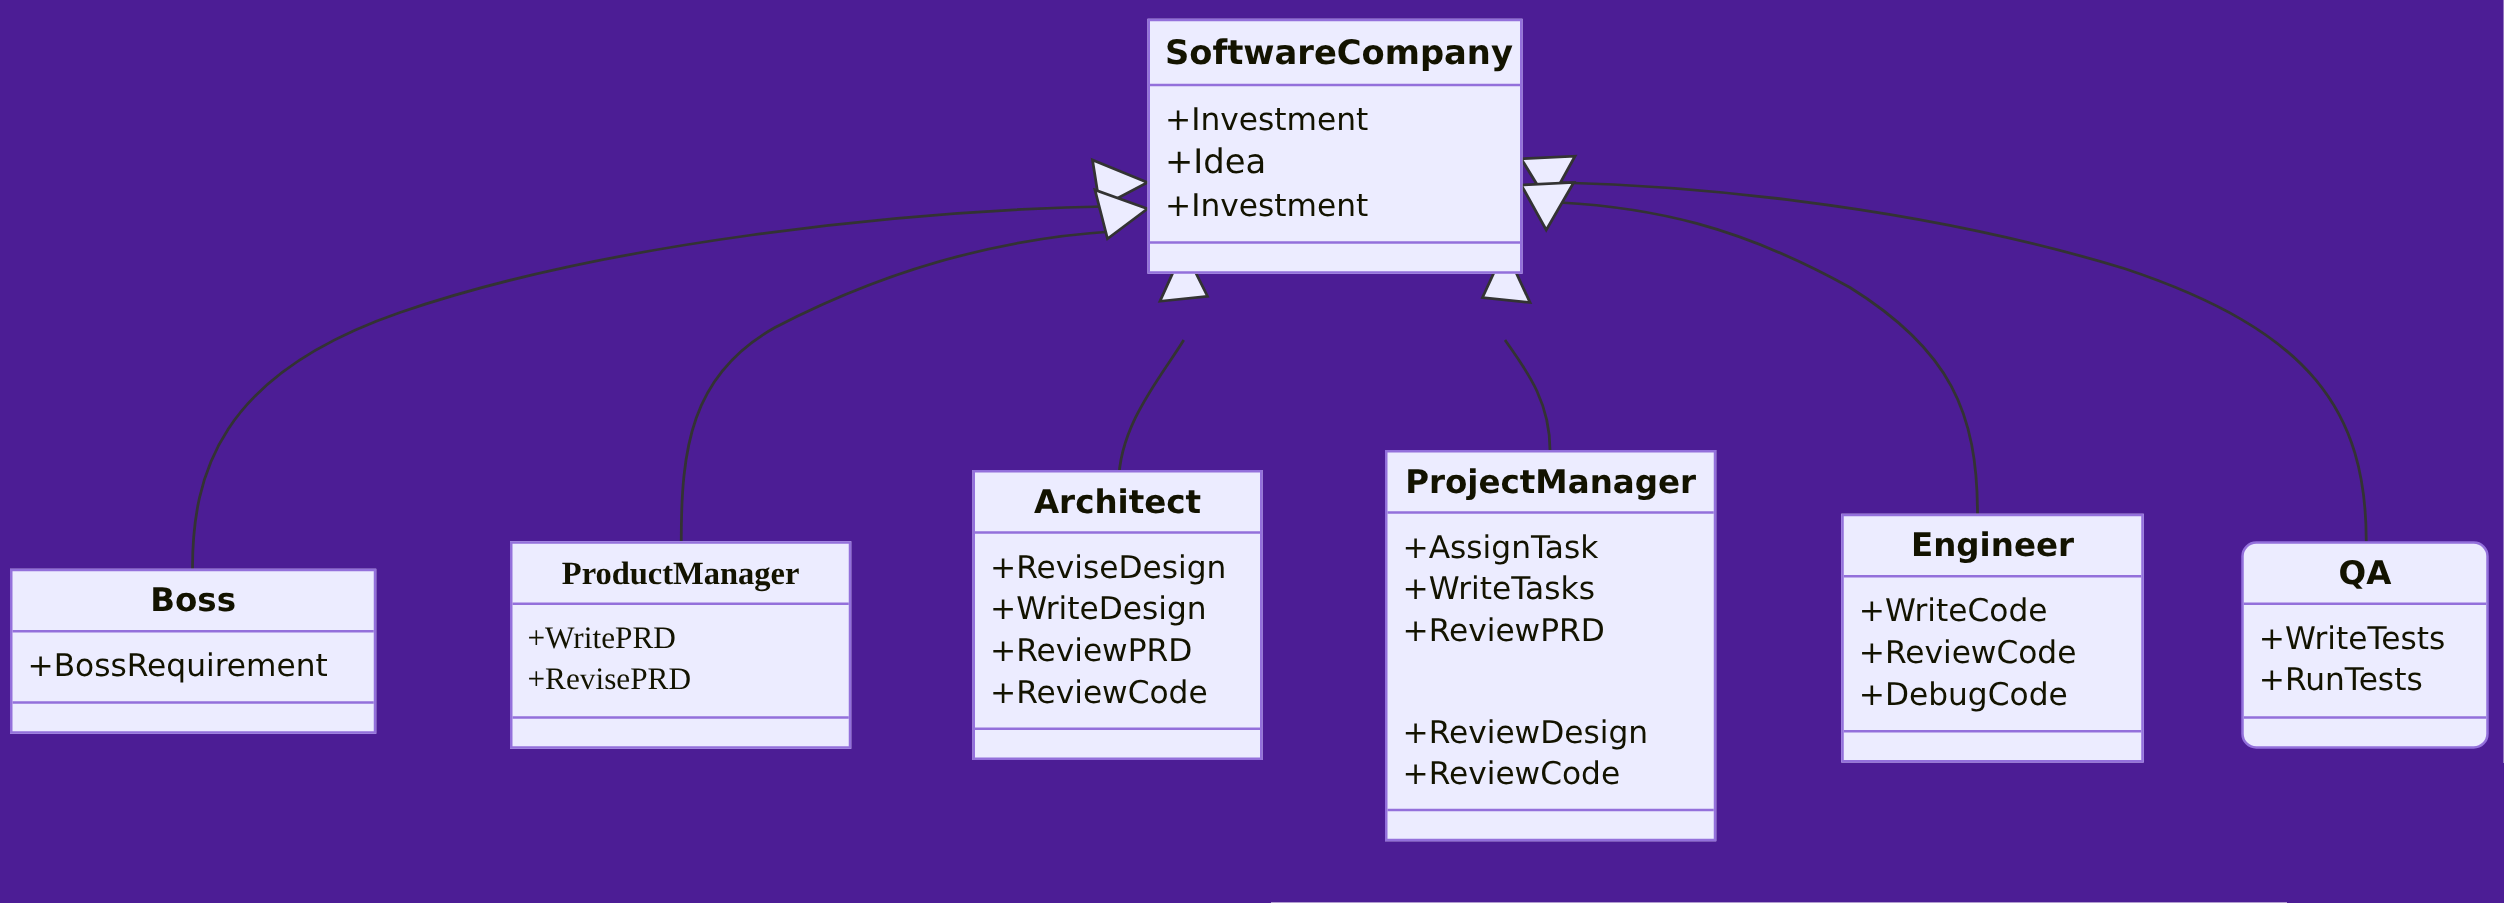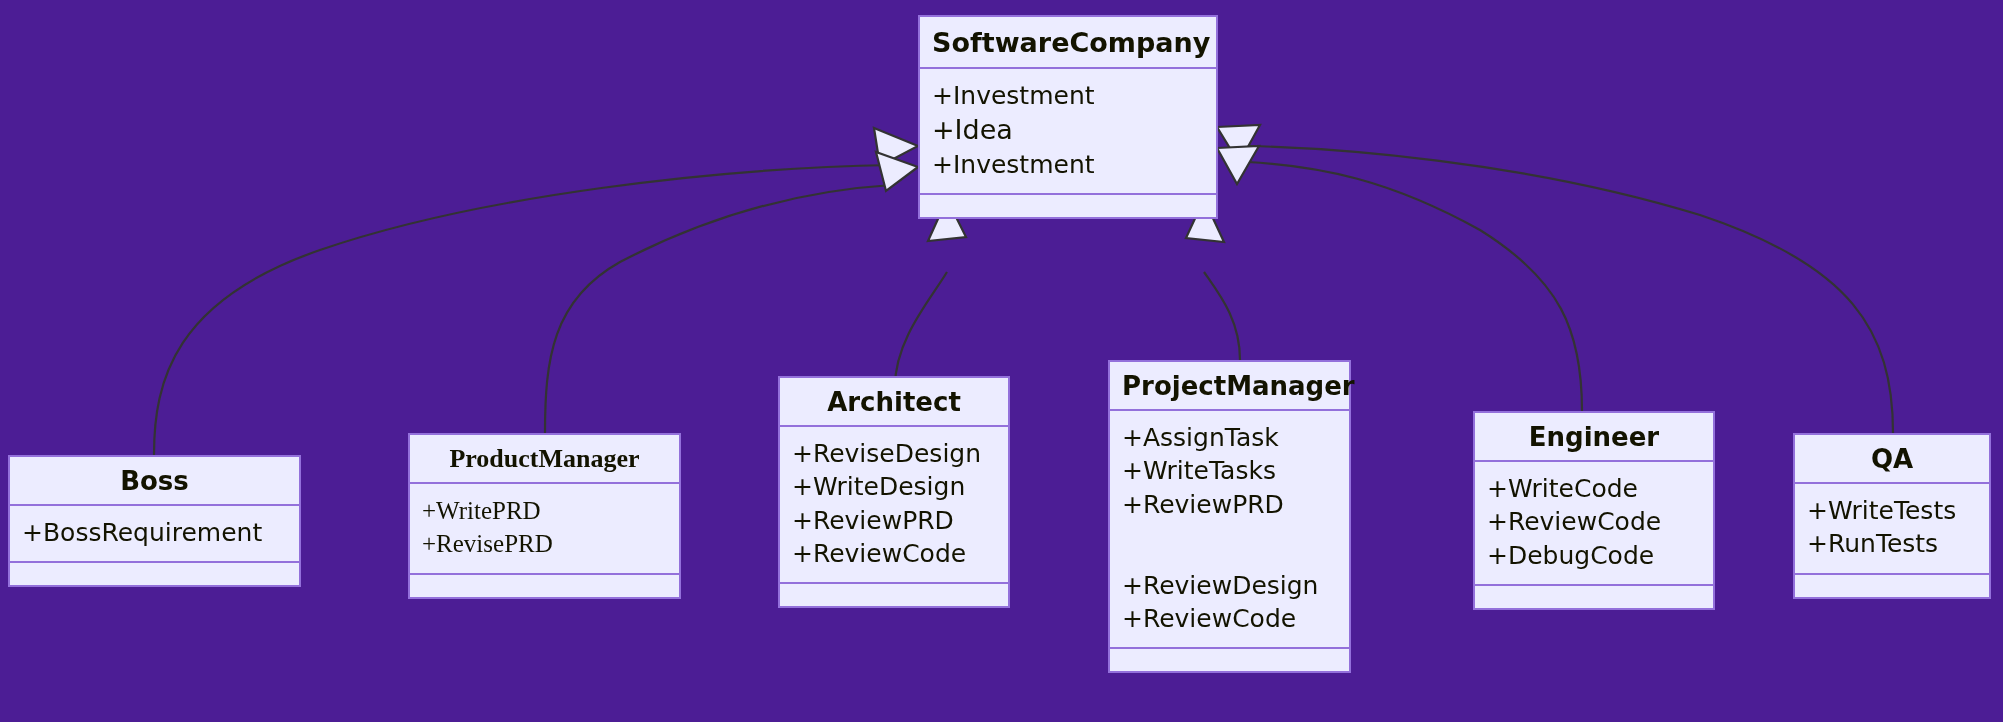--- a/index.html
+++ b/index.html
@@ -124,21 +124,21 @@
     <div class="uml-members">
       <div class="uml-member" style="font-size:25px;">+ReviseDesign</div>
       <div class="uml-member" style="font-size:25px;">+WriteDesign</div>
       <div class="uml-member" style="font-size:25px;">+ReviewPRD</div>
       <div class="uml-member" style="font-size:25px;">+ReviewCode</div>
     </div>
     <div class="uml-divider"></div>
     <div class="uml-empty"></div>
   </div>
 
-  <div class="uml-class" style="left:1108px; top:360px; width:243px;">
+  <div class="uml-class" style="left:1108px; top:360px; width:265px;">
     <div class="uml-title" style="font-size:26px; padding:9px 12px 8px 12px;">ProjectManager</div>
     <div class="uml-divider"></div>
     <div class="uml-members">
       <div class="uml-member" style="font-size:25px;">+AssignTask</div>
       <div class="uml-member" style="font-size:25px;">+WriteTasks</div>
       <div class="uml-member" style="font-size:25px;">+ReviewPRD</div>
       <div class="uml-member" style="font-size:25px;margin-top:48px;">+ReviewDesign</div>
       <div class="uml-member" style="font-size:25px;">+ReviewCode</div>
     </div>
     <div class="uml-divider"></div>
@@ -150,21 +150,21 @@
     <div class="uml-divider"></div>
     <div class="uml-members">
       <div class="uml-member" style="font-size:25px;">+WriteCode</div>
       <div class="uml-member" style="font-size:25px;">+ReviewCode</div>
       <div class="uml-member" style="font-size:25px;">+DebugCode</div>
     </div>
     <div class="uml-divider"></div>
     <div class="uml-empty"></div>
   </div>
 
-  <div class="uml-class" style="left:1793px; top:433px; width:198px;">
+  <div class="uml-class" style="left:1793px; top:433px; width:198px;border-radius:12px;">
     <div class="uml-title" style="font-size:26px; padding:9px 12px 8px 12px;">QA</div>
     <div class="uml-divider"></div>
     <div class="uml-members">
       <div class="uml-member" style="font-size:25px;">+WriteTests</div>
       <div class="uml-member" style="font-size:25px;">+RunTests</div>
     </div>
     <div class="uml-divider"></div>
     <div class="uml-empty"></div>
   </div>
 

